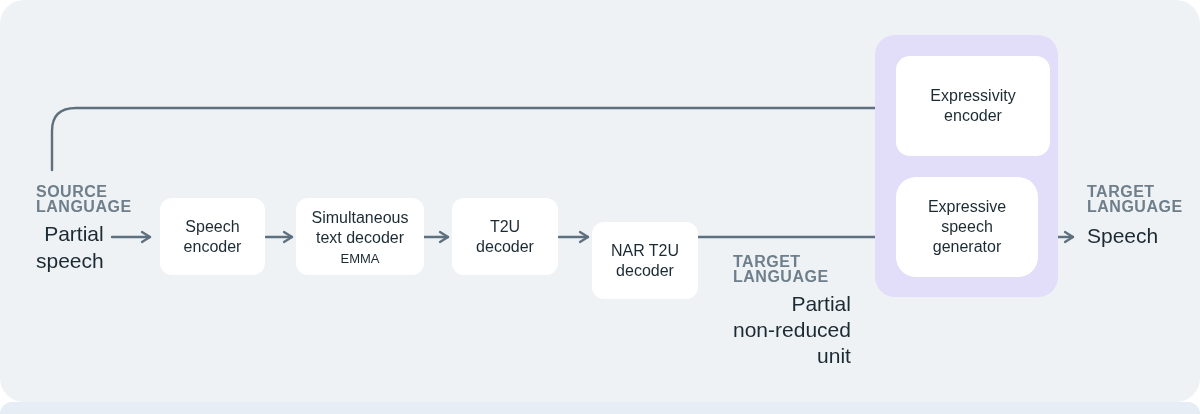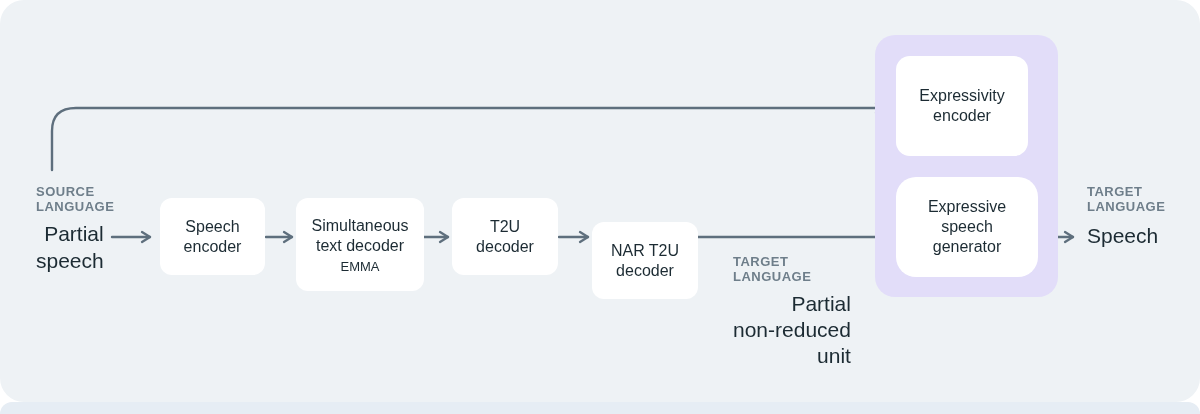--- a/index.html
+++ b/index.html
@@ -10,21 +10,21 @@
   }
   .card{
     position:absolute;left:0;top:0;width:1200px;height:402px;
     background:#eef2f5;border-radius:24px;
   }
   .bottom-strip{
     position:absolute;left:0;bottom:0;width:1200px;height:12px;
     background:#e6edf4;border-radius:14px 14px 0 0;
   }
   .label{
-    position:absolute;font-size:13px;font-weight:bold;letter-spacing:0.5px;
+    position:absolute;font-size:16px;font-weight:bold;letter-spacing:0.5px;
     color:#6e7e8a;line-height:15px;white-space:pre-line;
   }
   .big{
     position:absolute;font-size:21px;color:#1c2b33;line-height:27px;
     white-space:pre-line;
     text-align:right;
   }
   .group{position:absolute;border-radius:20px;}
   .group-blue{left:140px;top:135px;width:578px;height:162px;background:#cce3fb;}
   .group-purple{left:875px;top:35px;width:183px;height:262px;background:#e2ddf9;}
@@ -33,24 +33,24 @@
     color:#1c2b33;
   }
   .node{
     position:absolute;background:#ffffff;border-radius:12px;
     display:flex;flex-direction:column;align-items:center;justify-content:center;
     font-size:16px;line-height:20px;color:#1c2b33;text-align:center;
   }
   .node .node-label{white-space:pre-line;}
   .node .node-sublabel{font-size:13px;line-height:15px;margin-top:3px;text-align:center;}
   .node-speech-encoder{left:160px;top:198px;width:105px;height:77px;}
-  .node-simultaneous{left:296px;top:198px;width:128px;height:93px;}
+  .node-simultaneous{left:296px;top:198px;width:128px;height:77px;}
   .node-t2u{left:452px;top:198px;width:106px;height:77px;}
   .node-nar{left:592px;top:198px;width:106px;height:77px;margin-top:24px;}
-  .node-expressivity{left:896px;top:56px;width:132px;height:100px;border-radius:14px;}
+  .node-expressivity{left:896px;top:56px;width:154px;height:100px;border-radius:14px;}
   .node-generator{left:896px;top:177px;width:142px;height:100px;border-radius:20px;}
   svg.connectors{position:absolute;left:0;top:0;pointer-events:none;}
 </style>
 </head>
 <body>
 
 <div id="stage">
 
   <div class="card"></div>
   <div class="bottom-strip"></div>

